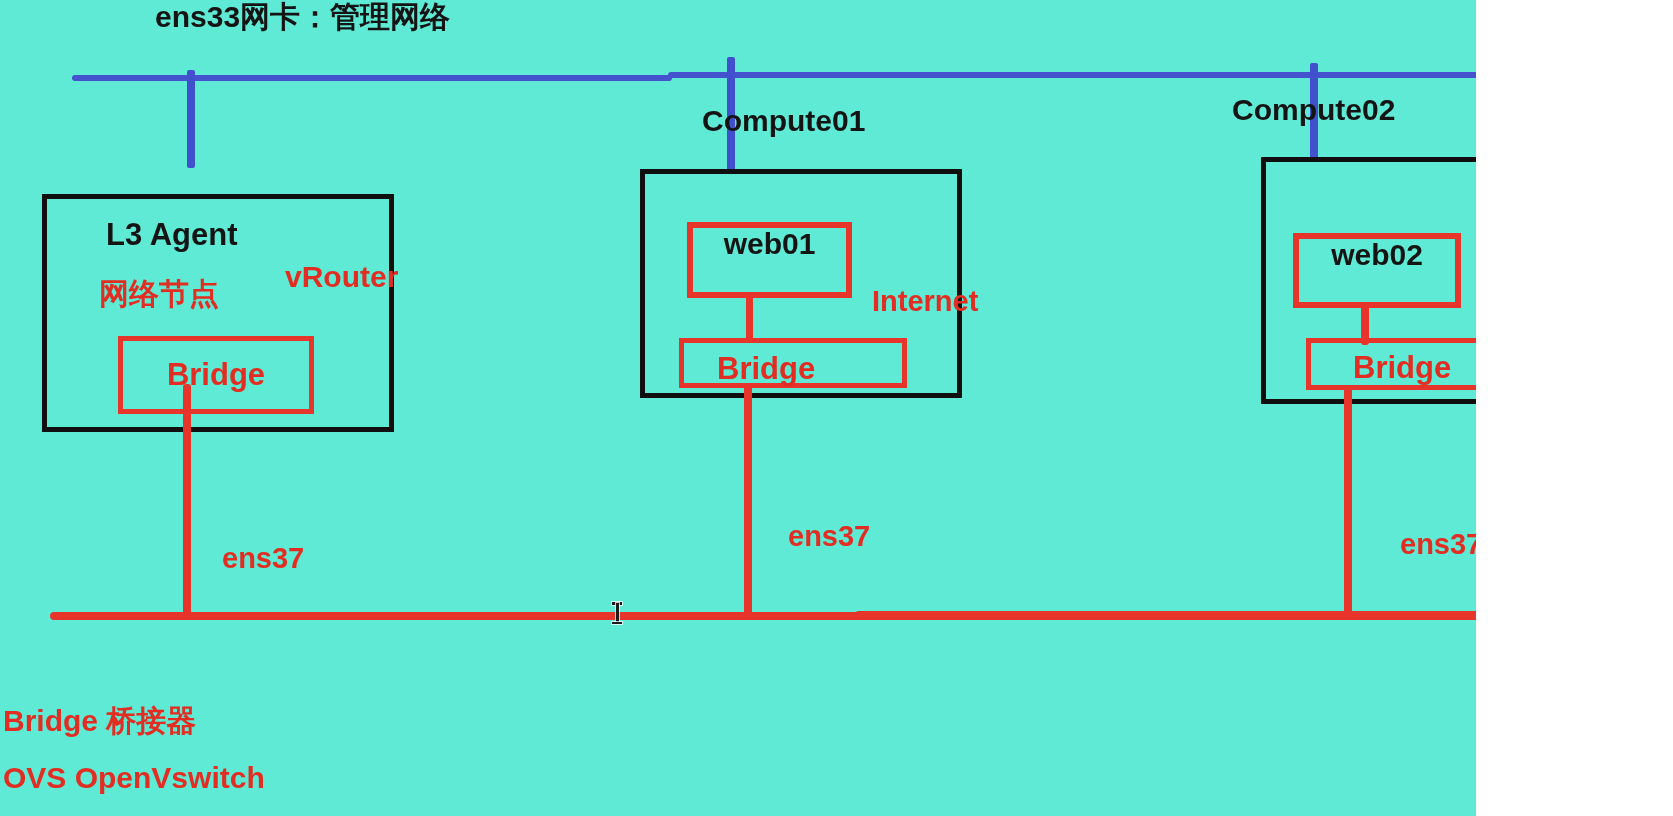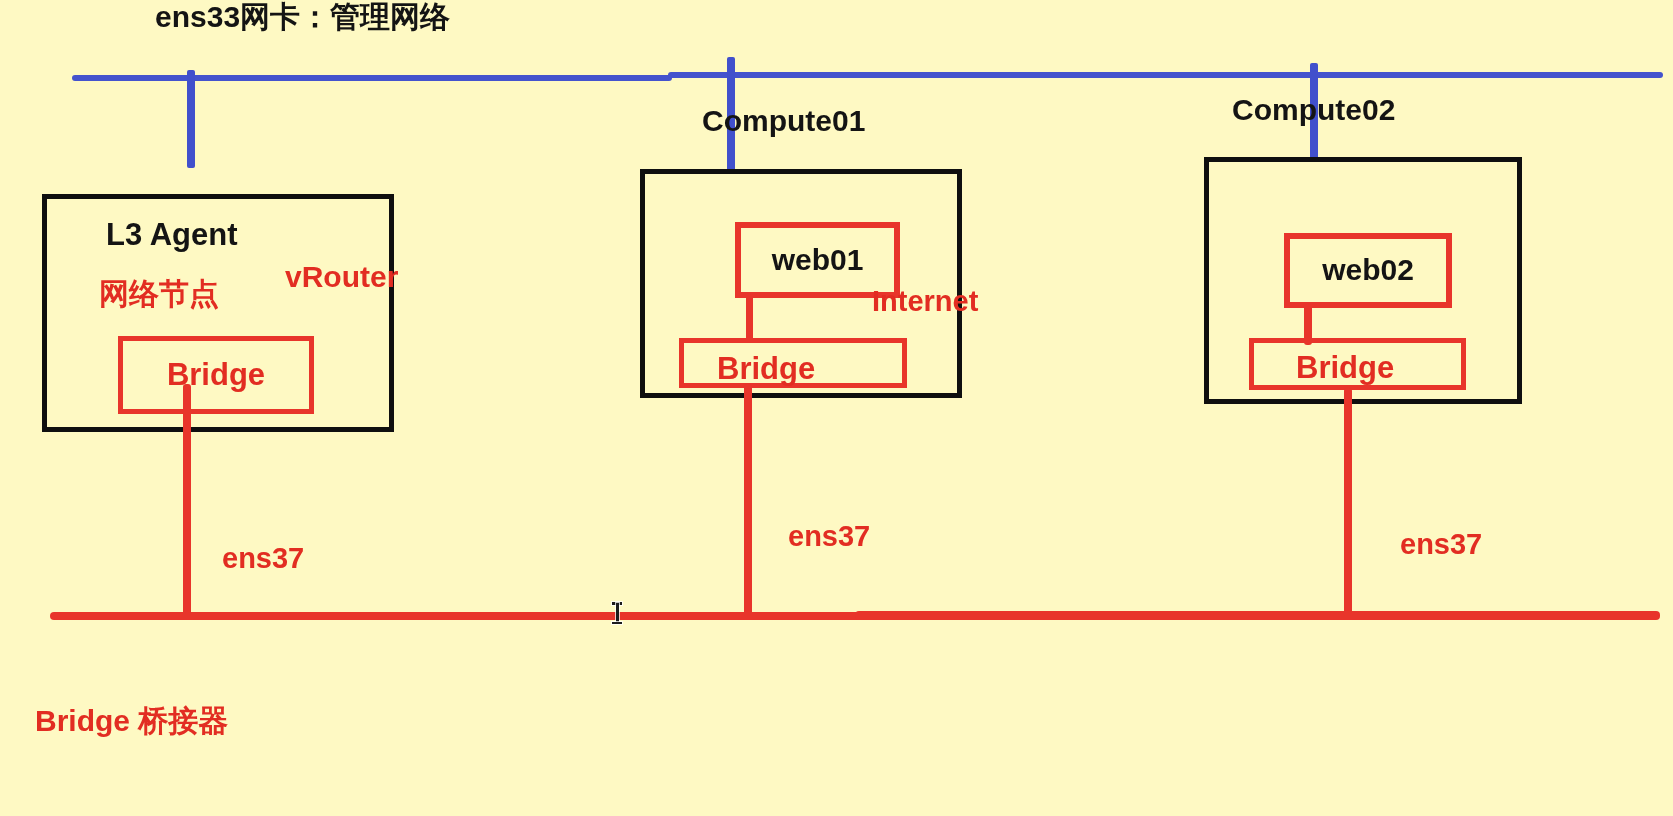--- a/index.html
+++ b/index.html
@@ -1,33 +1,33 @@
 <!DOCTYPE html>
 <html><head>
 <meta charset="utf-8">
 <style>
   html,body{margin:0;padding:0;background:#ffffff;}
   .stage{
-    position:relative;width:1673px;height:816px;overflow:hidden;background:#fef9c3;
+    position:relative;width:1476px;height:816px;overflow:hidden;background:#5eead4;
     font-family:"Liberation Sans","DejaVu Sans",sans-serif;font-weight:bold;
   }
   .abs{position:absolute;}
   .txt{white-space:nowrap;line-height:1.08;}
   .black-txt{color:#141414;}
   .red-txt{color:#e22d22;}
   
   .blue-line{background:#4453cd;border-radius:3px;}
   .blue-stub{background:#4150cc;border-radius:2px;}
   
   .red-line{background:#e8352b;border-radius:4px;}
   .red-drop{background:#e8352b;border-radius:3px;}
   
   .node-box{border:5px solid #0f0f0f;background:transparent;}
   .red-box{border:5px solid #e8352b;background:transparent;}
-  .web-box{border:6px solid #e8352b;display:flex;align-items:center;justify-content:center;margin-left:48px;}
+  .web-box{border:6px solid #e8352b;display:flex;align-items:flex-start;justify-content:center;}
   
   .f30{font-size:30px;}
   .f31{font-size:31px;}
   .f29{font-size:29px;margin-top:44px;}
   
   .ibeam{width:14px;height:22px;}
   .ibeam .stem{position:absolute;left:6px;top:1px;width:2.5px;height:20px;background:#1c1c1c;box-shadow:0 0 0 1px rgba(255,255,255,0.75);}
   .ibeam .cap{position:absolute;left:2px;width:10px;height:2.5px;background:#1c1c1c;box-shadow:0 0 0 1px rgba(255,255,255,0.75);}
   .ibeam .cap.top{top:0;}
   .ibeam .cap.bot{bottom:0;}
@@ -63,21 +63,21 @@
     <div class="abs red-drop" style="left:101px;top:120px;width:7px;height:48px;"></div>
     <div class="abs web-box" style="left:42px;top:48px;width:165px;height:76px;box-sizing:border-box;">
       <span class="txt black-txt f30">web01</span>
     </div>
     <div class="abs txt red-txt f29" style="left:227px;top:68px;">Internet</div>
     <div class="abs red-box" style="left:34px;top:164px;width:228px;height:50px;box-sizing:border-box;">
       <span class="abs txt red-txt f31" style="left:33px;top:9px;">Bridge</span>
     </div>
   </div>
 
-  <div class="abs node-box" style="left:1204px;top:157px;width:318px;height:247px;box-sizing:border-box;">
+  <div class="abs node-box" style="left:1261px;top:157px;width:318px;height:247px;box-sizing:border-box;">
 
     <div class="abs red-drop" style="left:95px;top:143px;width:8px;height:40px;"></div>
     <div class="abs web-box" style="left:27px;top:71px;width:168px;height:75px;box-sizing:border-box;">
       <span class="txt black-txt f30">web02</span>
     </div>
     <div class="abs red-box" style="left:40px;top:176px;width:217px;height:52px;box-sizing:border-box;">
       <span class="abs txt red-txt f31" style="left:42px;top:8px;">Bridge</span>
     </div>
   </div>
 
@@ -91,15 +91,16 @@
 
   <div class="abs red-line" style="left:50px;top:612px;width:812px;height:8px;"></div>
   <div class="abs red-line" style="left:855px;top:610.5px;width:805px;height:9px;"></div>
 
   <div class="abs ibeam" style="left:610px;top:602px;">
     <div class="cap top"></div>
     <div class="stem"></div>
     <div class="cap bot"></div>
   </div>
 
-  <div class="abs txt red-txt f30" style="left:3px;top:705px;margin-left:32px;">Bridge 桥接器</div>
+  <div class="abs txt red-txt f30" style="left:3px;top:705px;">Bridge 桥接器</div>
+  <div class="abs txt red-txt f30" style="left:3px;top:762px;">OVS OpenVswitch</div>
 
 </div>
 
 </body></html>

